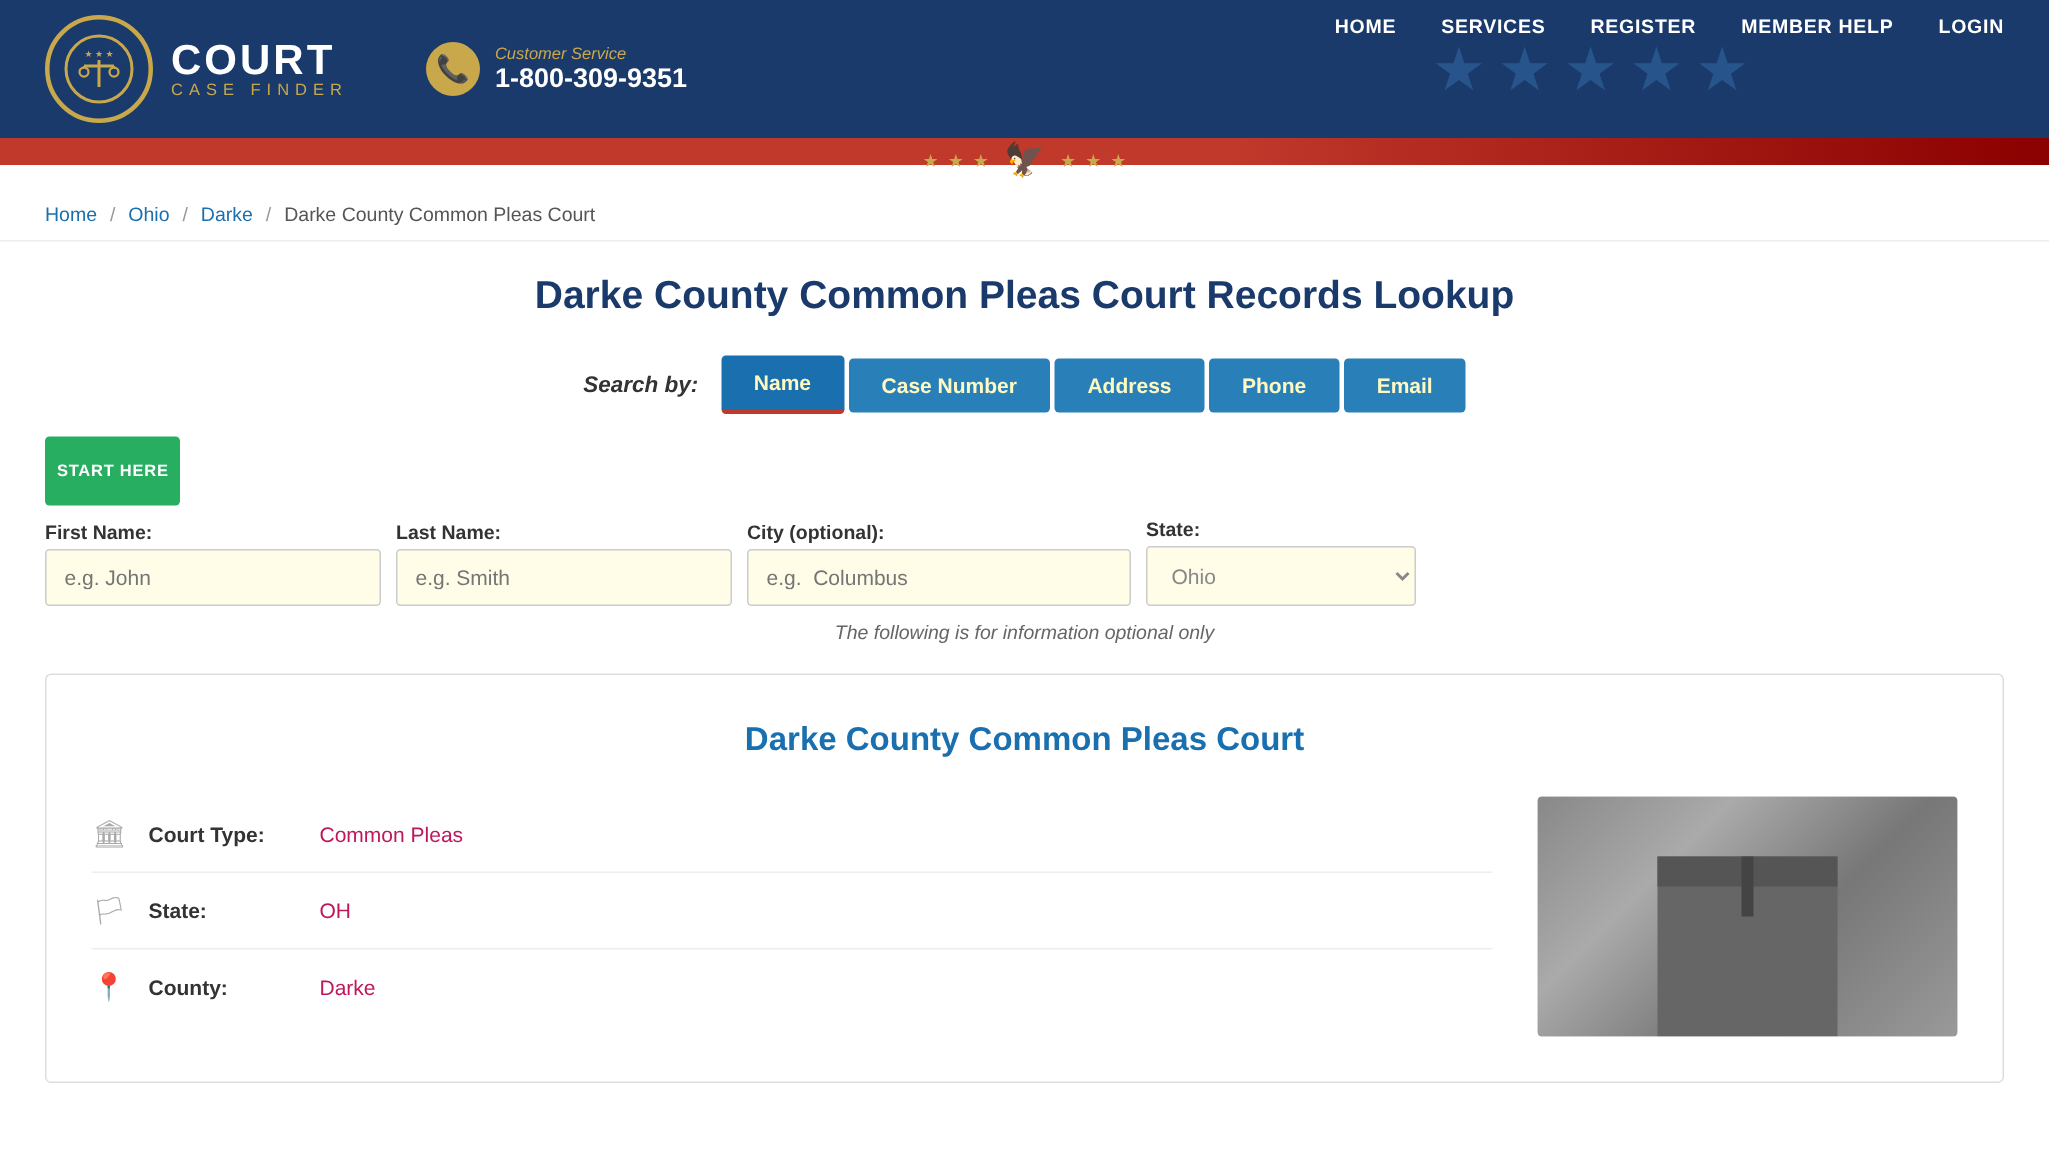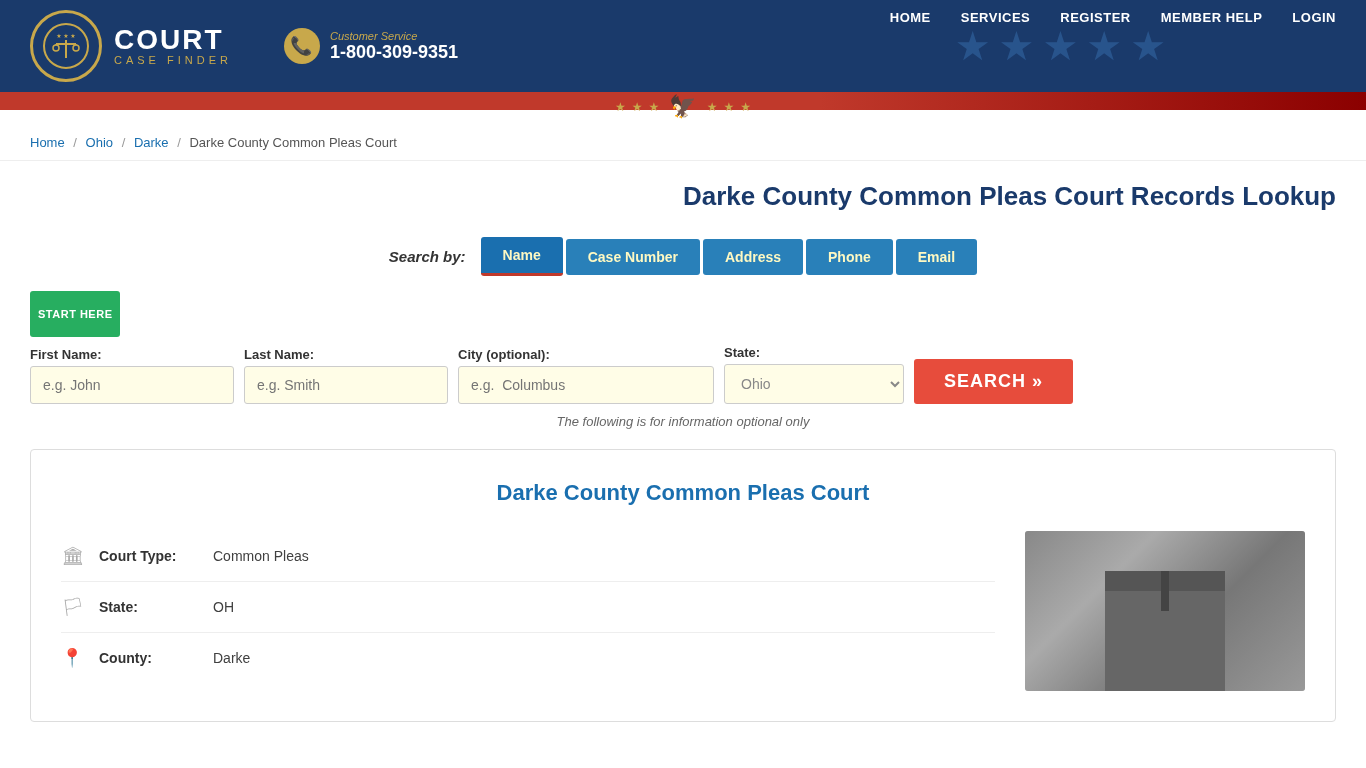--- a/index.html
+++ b/index.html
@@ -143,21 +143,21 @@
       color: #1a6faf;
       text-decoration: none;
     }
     .breadcrumb .sep { color: #999; margin: 0 5px; }
     .breadcrumb .current { color: #555; }
 
     
     .main { padding: 20px 30px; }
 
     .page-title {
-      text-align: right;
+      text-align: center;
       font-size: 26px;
       font-weight: bold;
       color: #1a3a6b;
       margin-bottom: 25px;
     }
 
     
     .search-by-row {
       display: flex;
       align-items: center;
@@ -220,21 +220,21 @@
       color: #333;
     }
     .form-group input, .form-group select {
       padding: 10px 12px;
       border: 1px solid #ccc;
       border-radius: 3px;
       font-size: 14px;
       background: #fffde7;
       color: #888;
     }
-    .form-group input { width: 204px; }
+    .form-group input { width: 224px; }
     .form-group.city input { width: 256px; }
     .form-group.state select { width: 180px; background: #fffde7; }
     .search-btn {
       background: #e74c3c;
       color: #fff;
       border: none;
       padding: 12px 30px;
       font-size: 18px;
       font-weight: bold;
       cursor: pointer;
@@ -286,21 +286,21 @@
       font-size: 18px;
       width: 24px;
       text-align: center;
     }
     .info-label {
       font-weight: bold;
       color: #333;
       min-width: 100px;
     }
     .info-value {
-      color: #404040;
+      color: #be185d;
       text-align: center;
     }
     .court-image {
       width: 280px;
       height: 160px;
       background: #ccc;
       border-radius: 3px;
       overflow: hidden;
       flex-shrink: 0;
       margin-left: 30px;
@@ -449,21 +449,20 @@
           <option>Ohio</option>
           <option>Alabama</option>
           <option>Alaska</option>
           <option>Arizona</option>
           <option>California</option>
           <option>Florida</option>
           <option>New York</option>
           <option>Texas</option>
         </select>
       </div>
-      <button class="search-btn">SEARCH »</button>
     </div>
   </div>
 
   <p class="info-note">The following is for information optional only</p>
 
   <div class="court-card">
     <h2 class="court-card-title">Darke County Common Pleas Court</h2>
     <div class="court-card-body">
       <div class="court-info-list">
 

